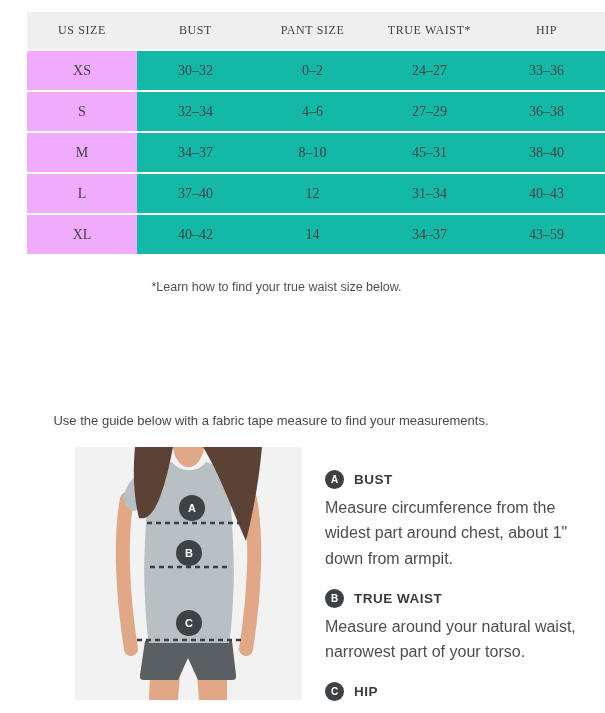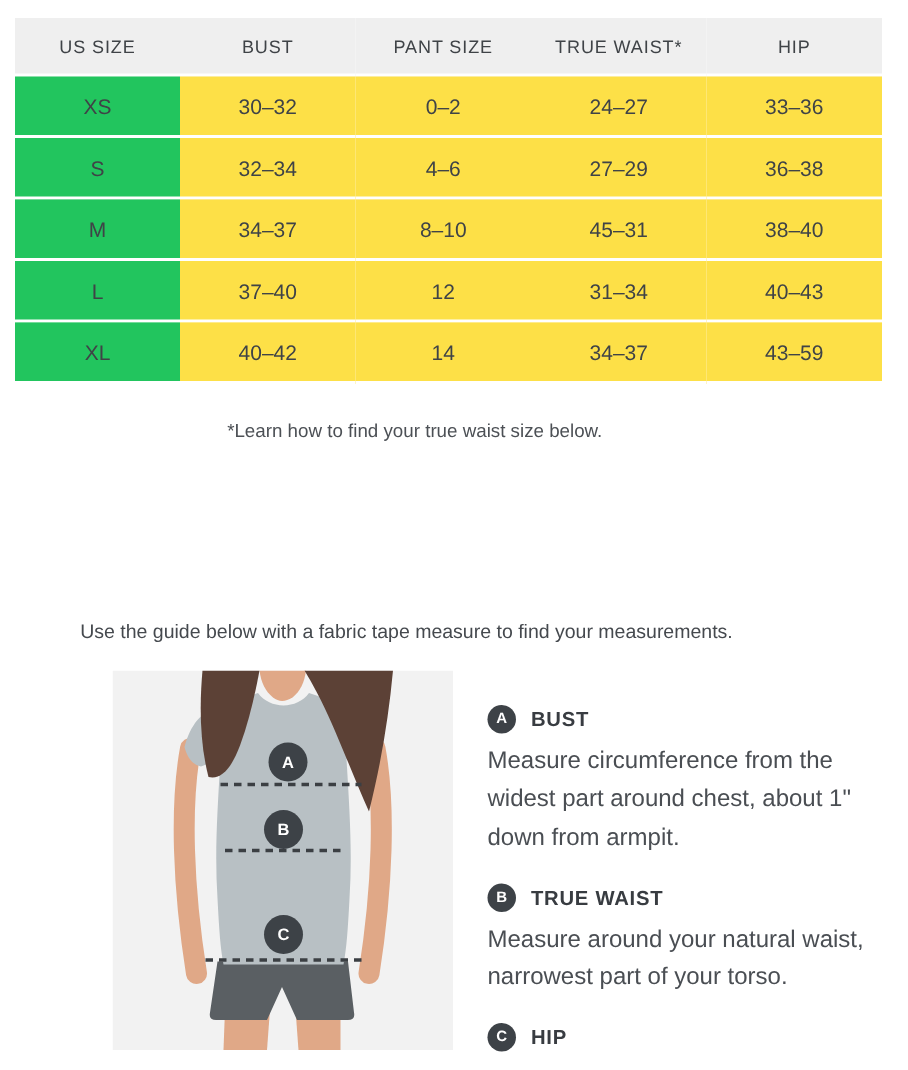--- a/index.html
+++ b/index.html
@@ -12,26 +12,27 @@
     position: relative;
     width: 605px;
     height: 713px;
     background: #ffffff;
     overflow: hidden;
   }
 
   
   table.size-table {
     position: absolute;
-    left: 10px;
+    left: 27px;
     top: 12px;
     width: 578px;
     border-collapse: separate;
     border-spacing: 0;
     table-layout: fixed;
+    font-family: Liberation Serif, serif;
   }
   table.size-table col.c-size { width: 110px; }
   table.size-table col.c-data { width: 117px; }
   table.size-table th {
     height: 39px;
     background: #efefef;
     font-size: 12px;
     font-weight: 400;
     letter-spacing: 0.6px;
     text-transform: uppercase;
@@ -39,24 +40,24 @@
     text-align: center;
     vertical-align: middle;
     border-bottom: 2px solid #ffffff;
   }
   table.size-table td {
     height: 41px;
     font-size: 14px;
     color: #3f4347;
     text-align: center;
     vertical-align: middle;
-    background: #fde047;
+    background: #14b8a6;
     border-bottom: 2px solid #ffffff;
   }
-  table.size-table td.size-col { background: #22c55e; }
+  table.size-table td.size-col { background: #f0abfc; }
 
   .footnote {
     position: absolute;
     top: 280px;
     left: 0;
     width: 529px;
     text-align: center;
     font-size: 12.5px;
     color: #4c5055;
     padding-left: 24px;

